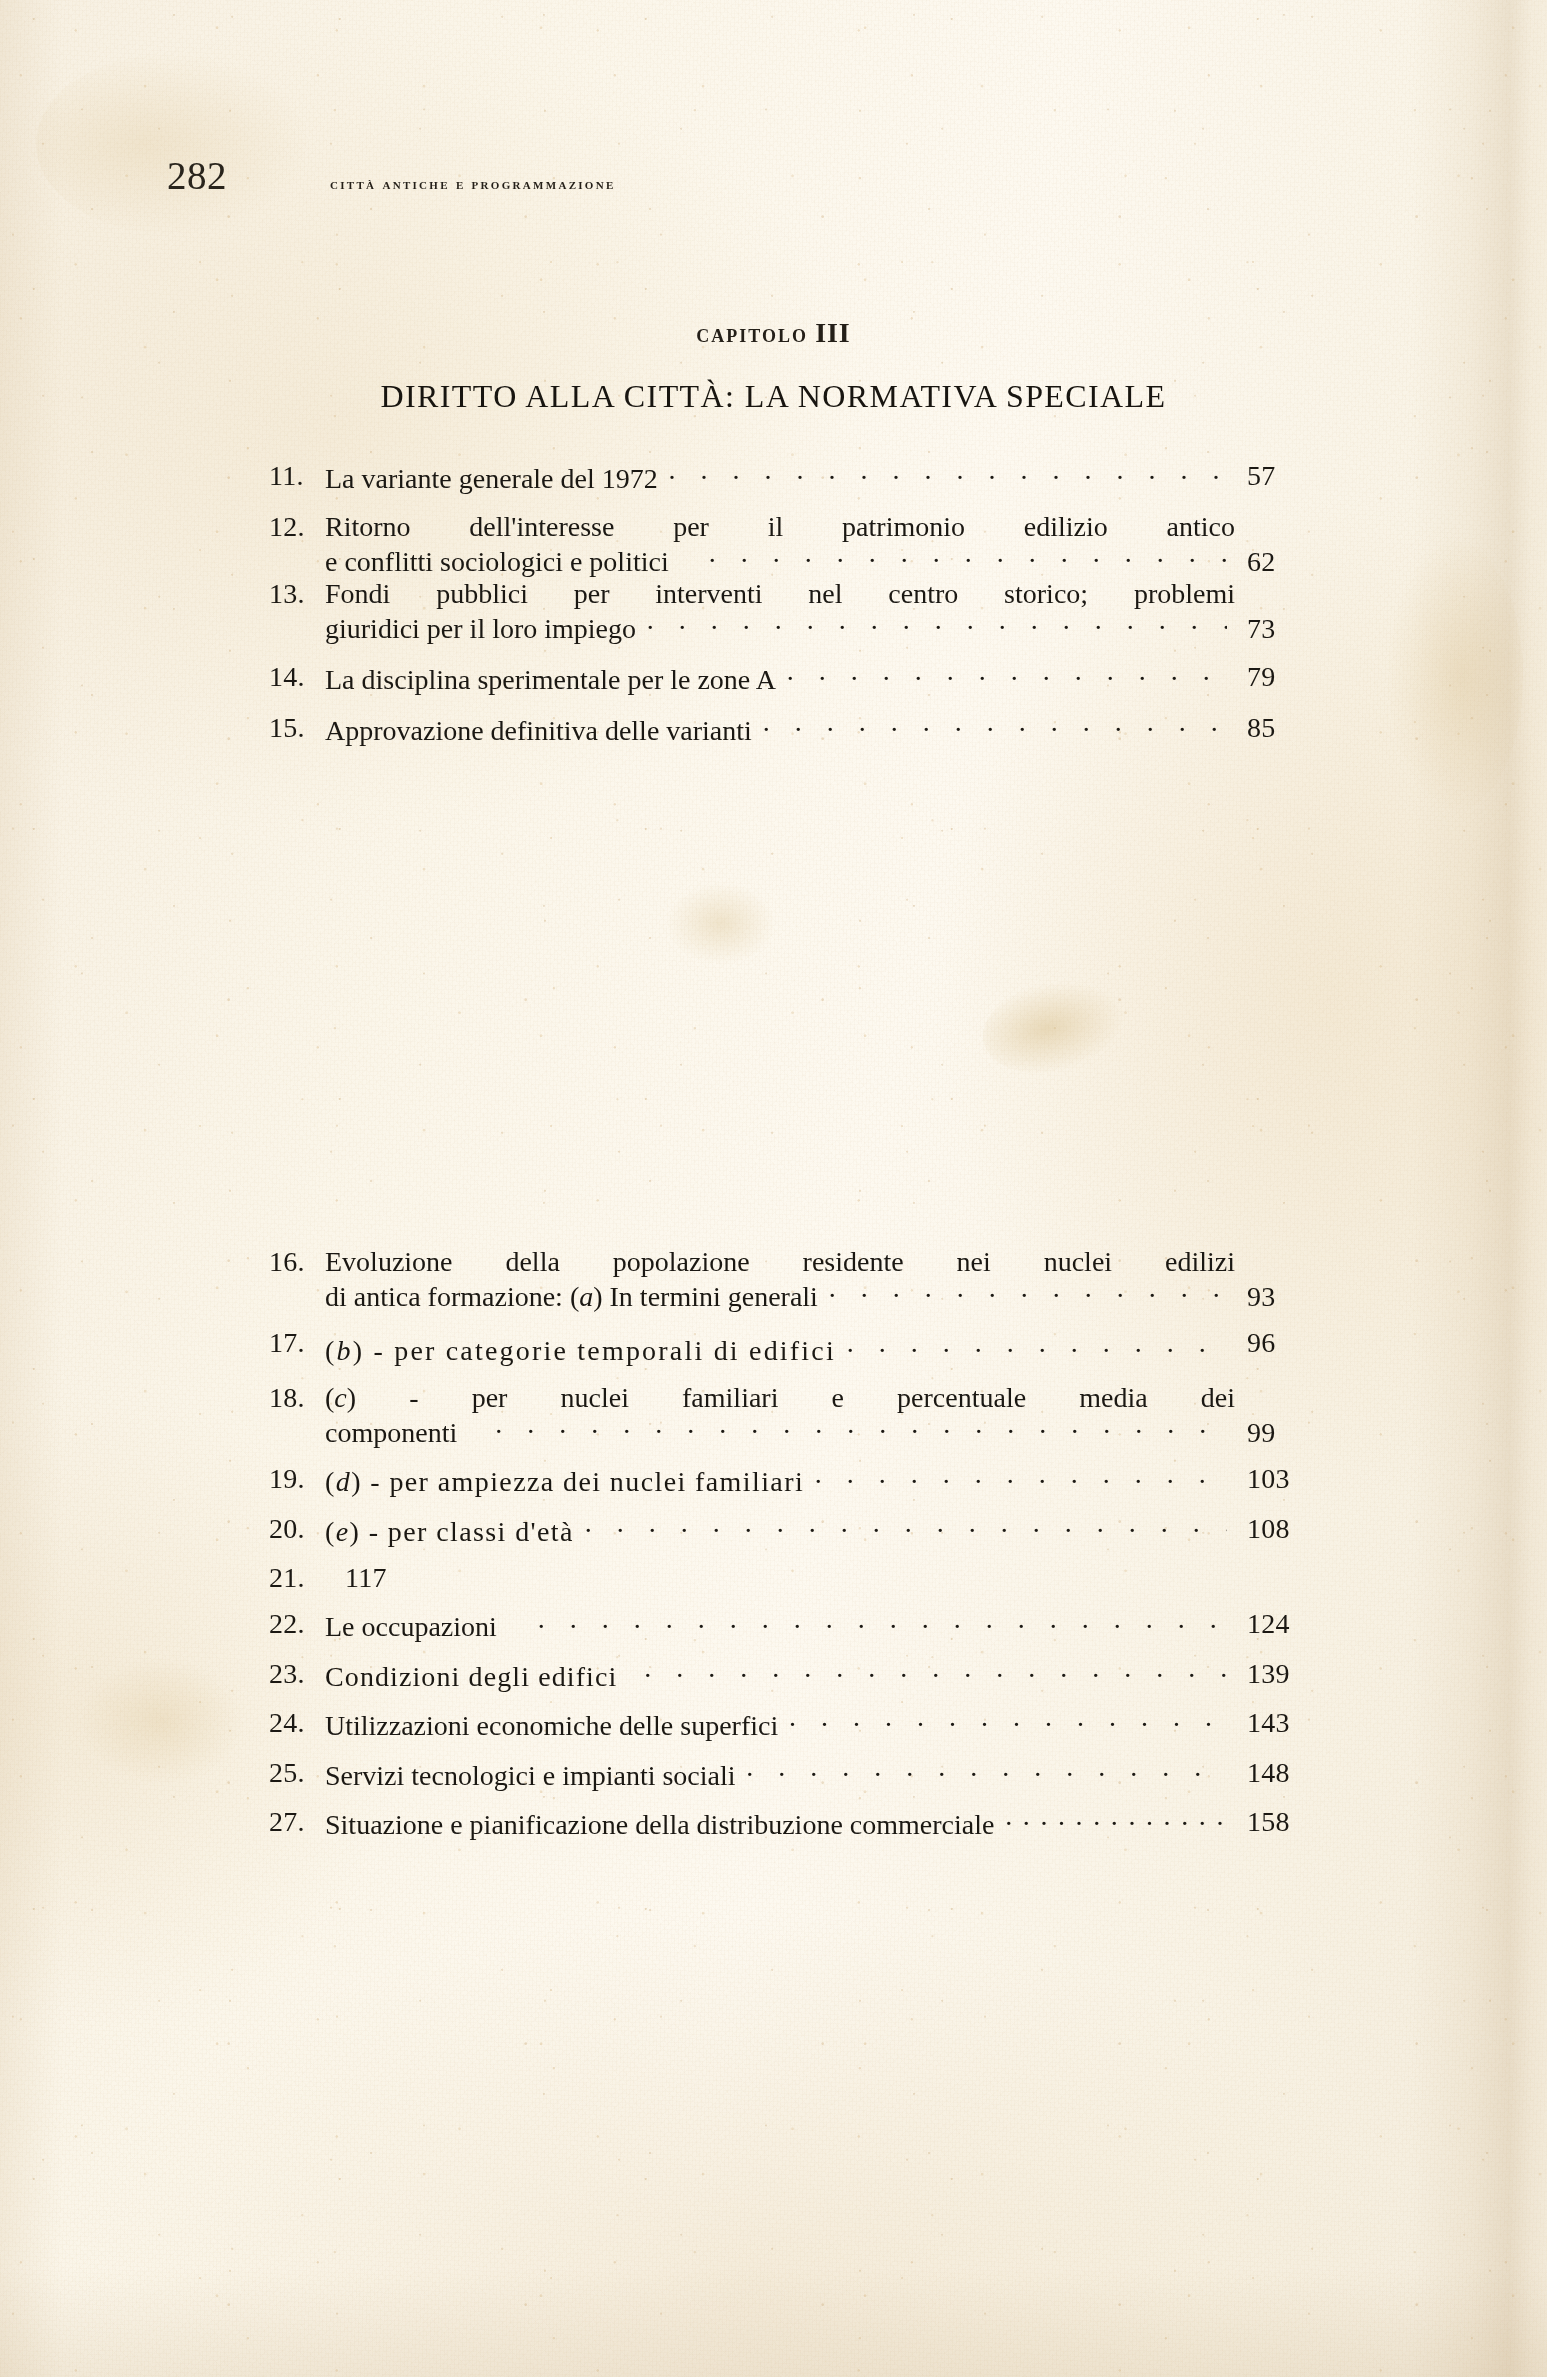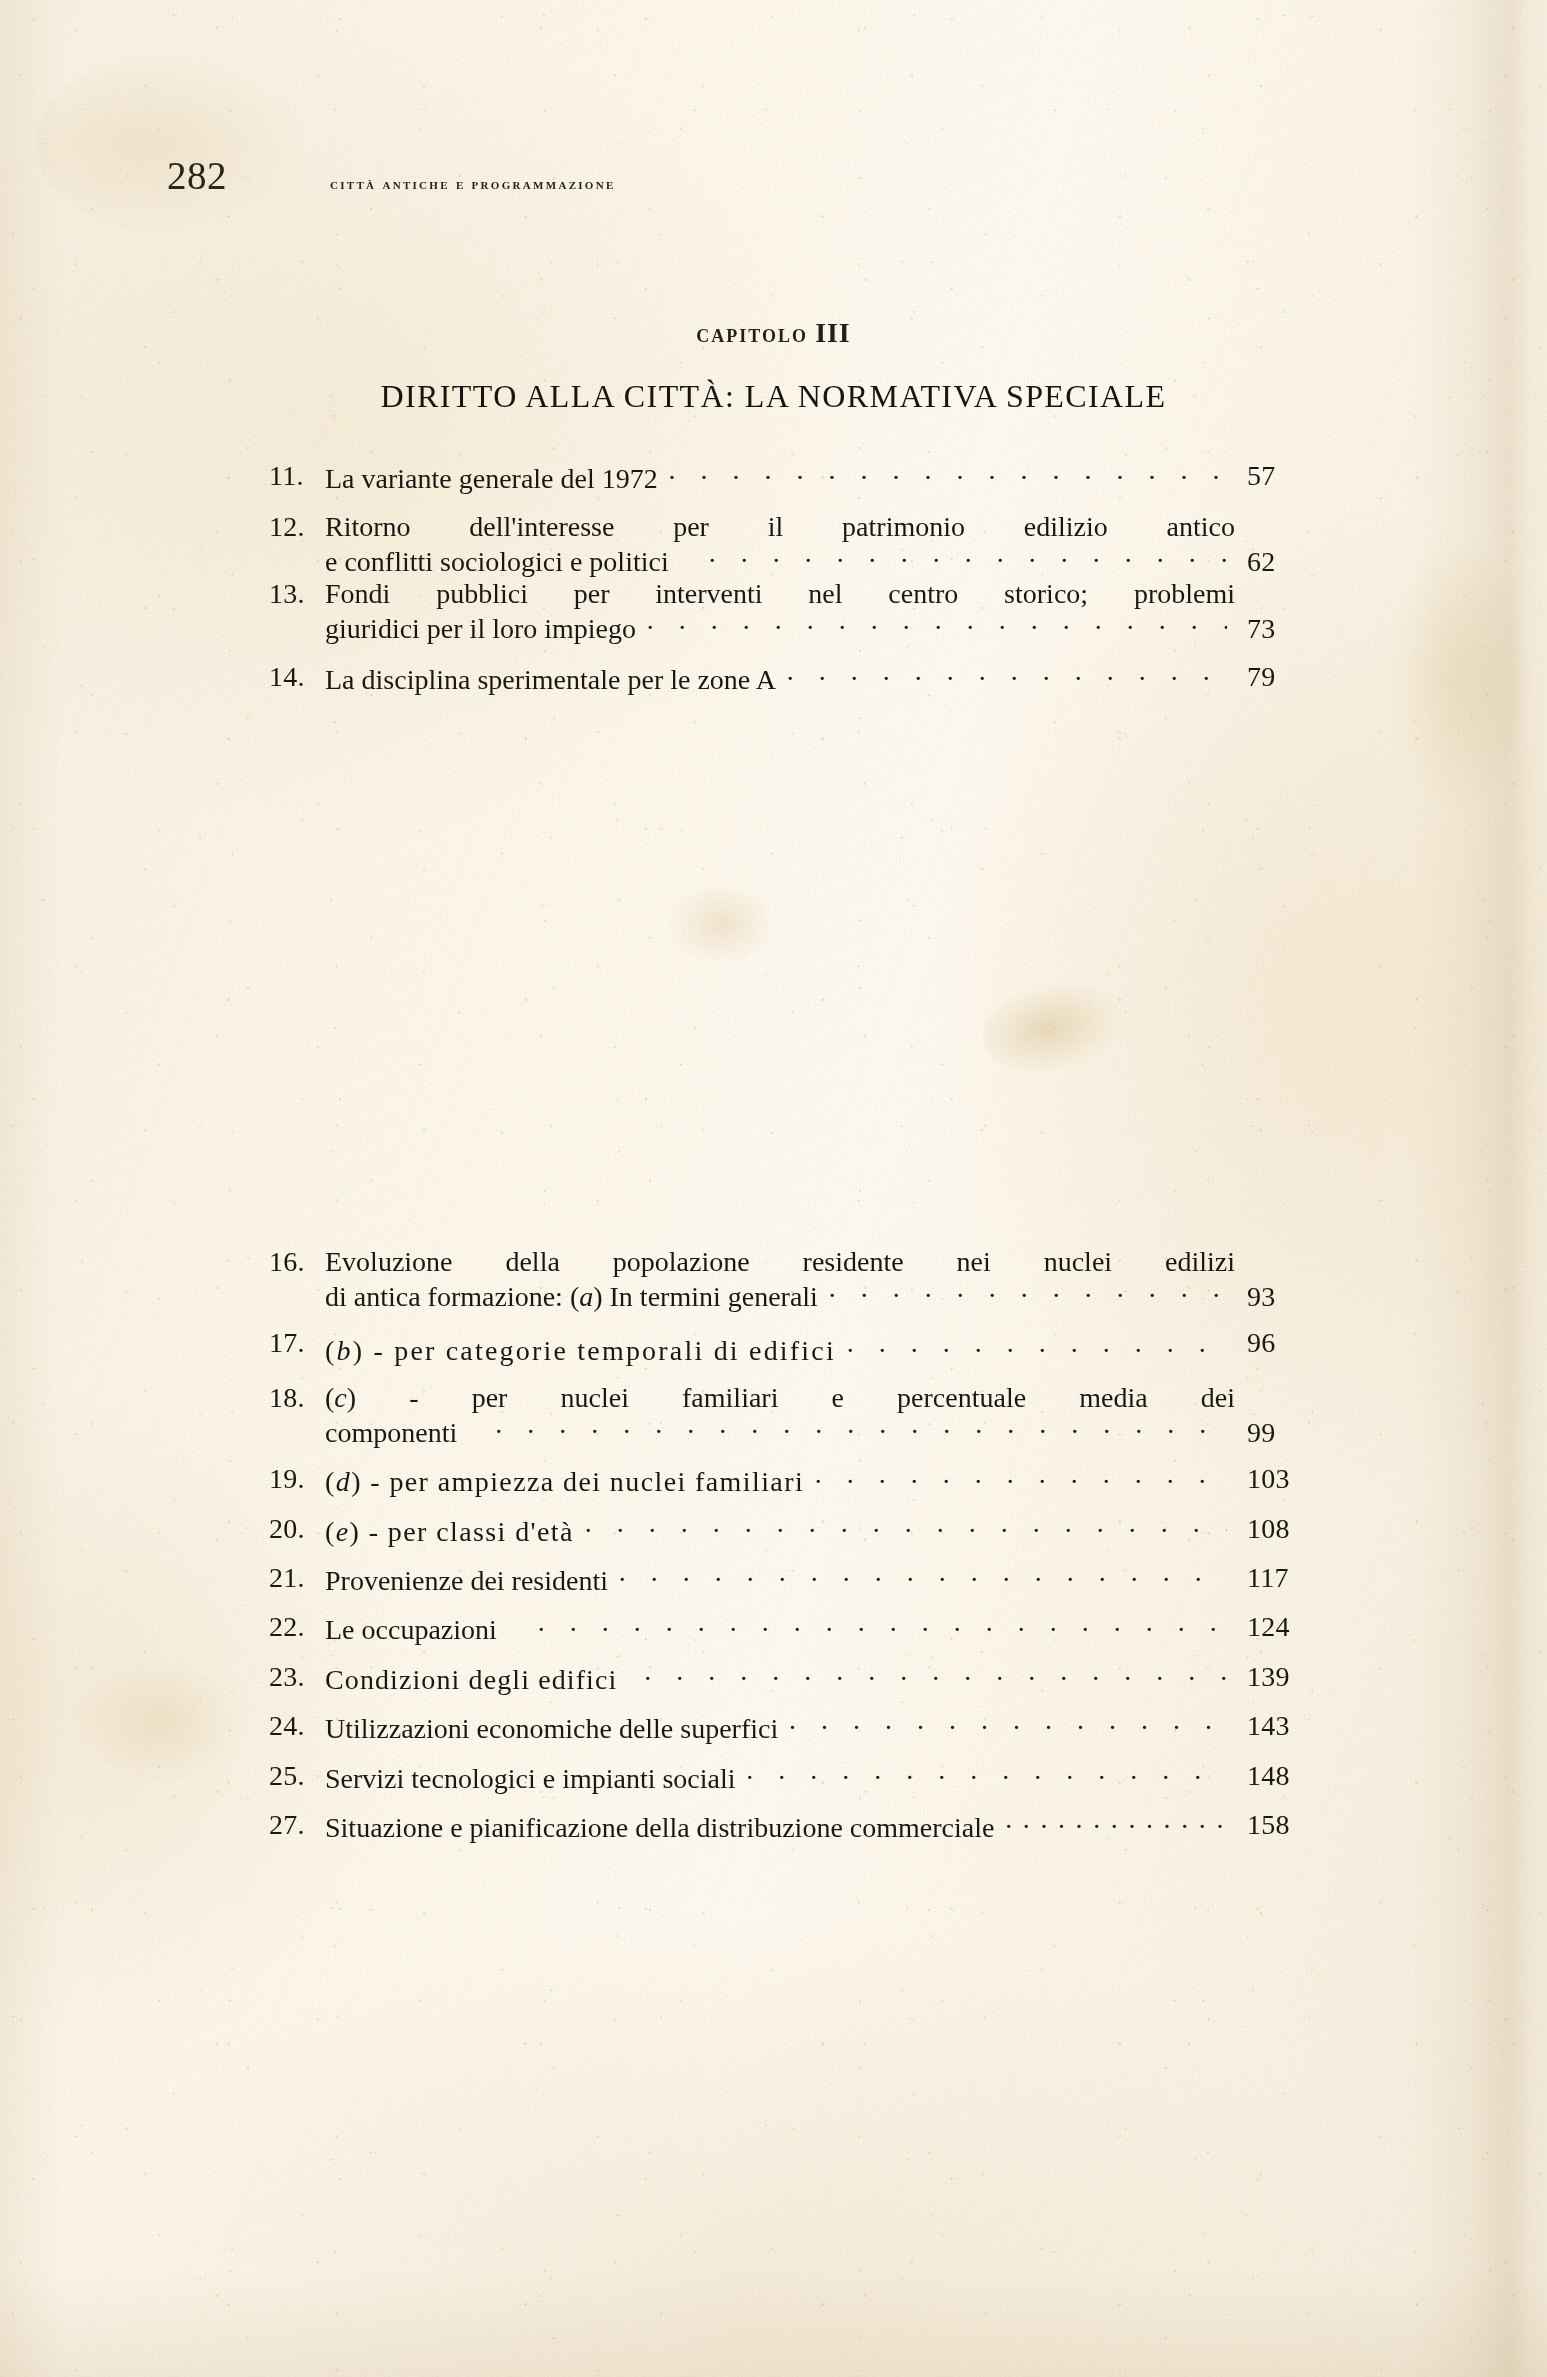--- a/index.html
+++ b/index.html
@@ -298,20 +298,30 @@
         <div class="toc-num">14.</div>
         <div class="toc-body">
           <div class="tline-row">
             <span class="txt">La disciplina sperimentale per le zone A</span>
             <span class="leader"></span>
           </div>
         </div>
         <div class="toc-page">79</div>
       </div>
 
+      <div class="toc-entry">
+        <div class="toc-num">15.</div>
+        <div class="toc-body">
+          <div class="tline-row">
+            <span class="txt">Approvazione definitiva delle varianti</span>
+            <span class="leader"></span>
+          </div>
+        </div>
+        <div class="toc-page">85</div>
+      </div>
 
     </div>
 
 
     <div class="toc" style="top:1246px;">
 
       <div class="toc-entry" style="margin-bottom:14.4px;">
         <div class="toc-num">16.</div>
         <div class="toc-body">
           <div class="just-line" style="width:910px;">Evoluzione della popolazione residente nei nuclei edilizi</div>
@@ -363,26 +373,20 @@
           <div class="tline-row">
             <span class="txt" style="letter-spacing:1.4px;">(<em class="it">e</em>) - per classi d'età</span>
             <span class="leader"></span>
           </div>
         </div>
         <div class="toc-page">108</div>
       </div>
 
       <div class="toc-entry" style="margin-bottom:14.4px;">
         <div class="toc-num">21.</div>
-        <div class="toc-body">
-          <div class="tline-row">
-            <span class="txt">Provenienze dei residenti</span>
-            <span class="leader"></span>
-          </div>
-        </div>
         <div class="toc-page">117</div>
       </div>
 
       <div class="toc-entry" style="margin-bottom:14.4px;">
         <div class="toc-num">22.</div>
         <div class="toc-body">
           <div class="tline-row">
             <span class="txt">Le occupazioni</span>
             <span class="leader" style="margin-left:41px;"></span>
           </div>

